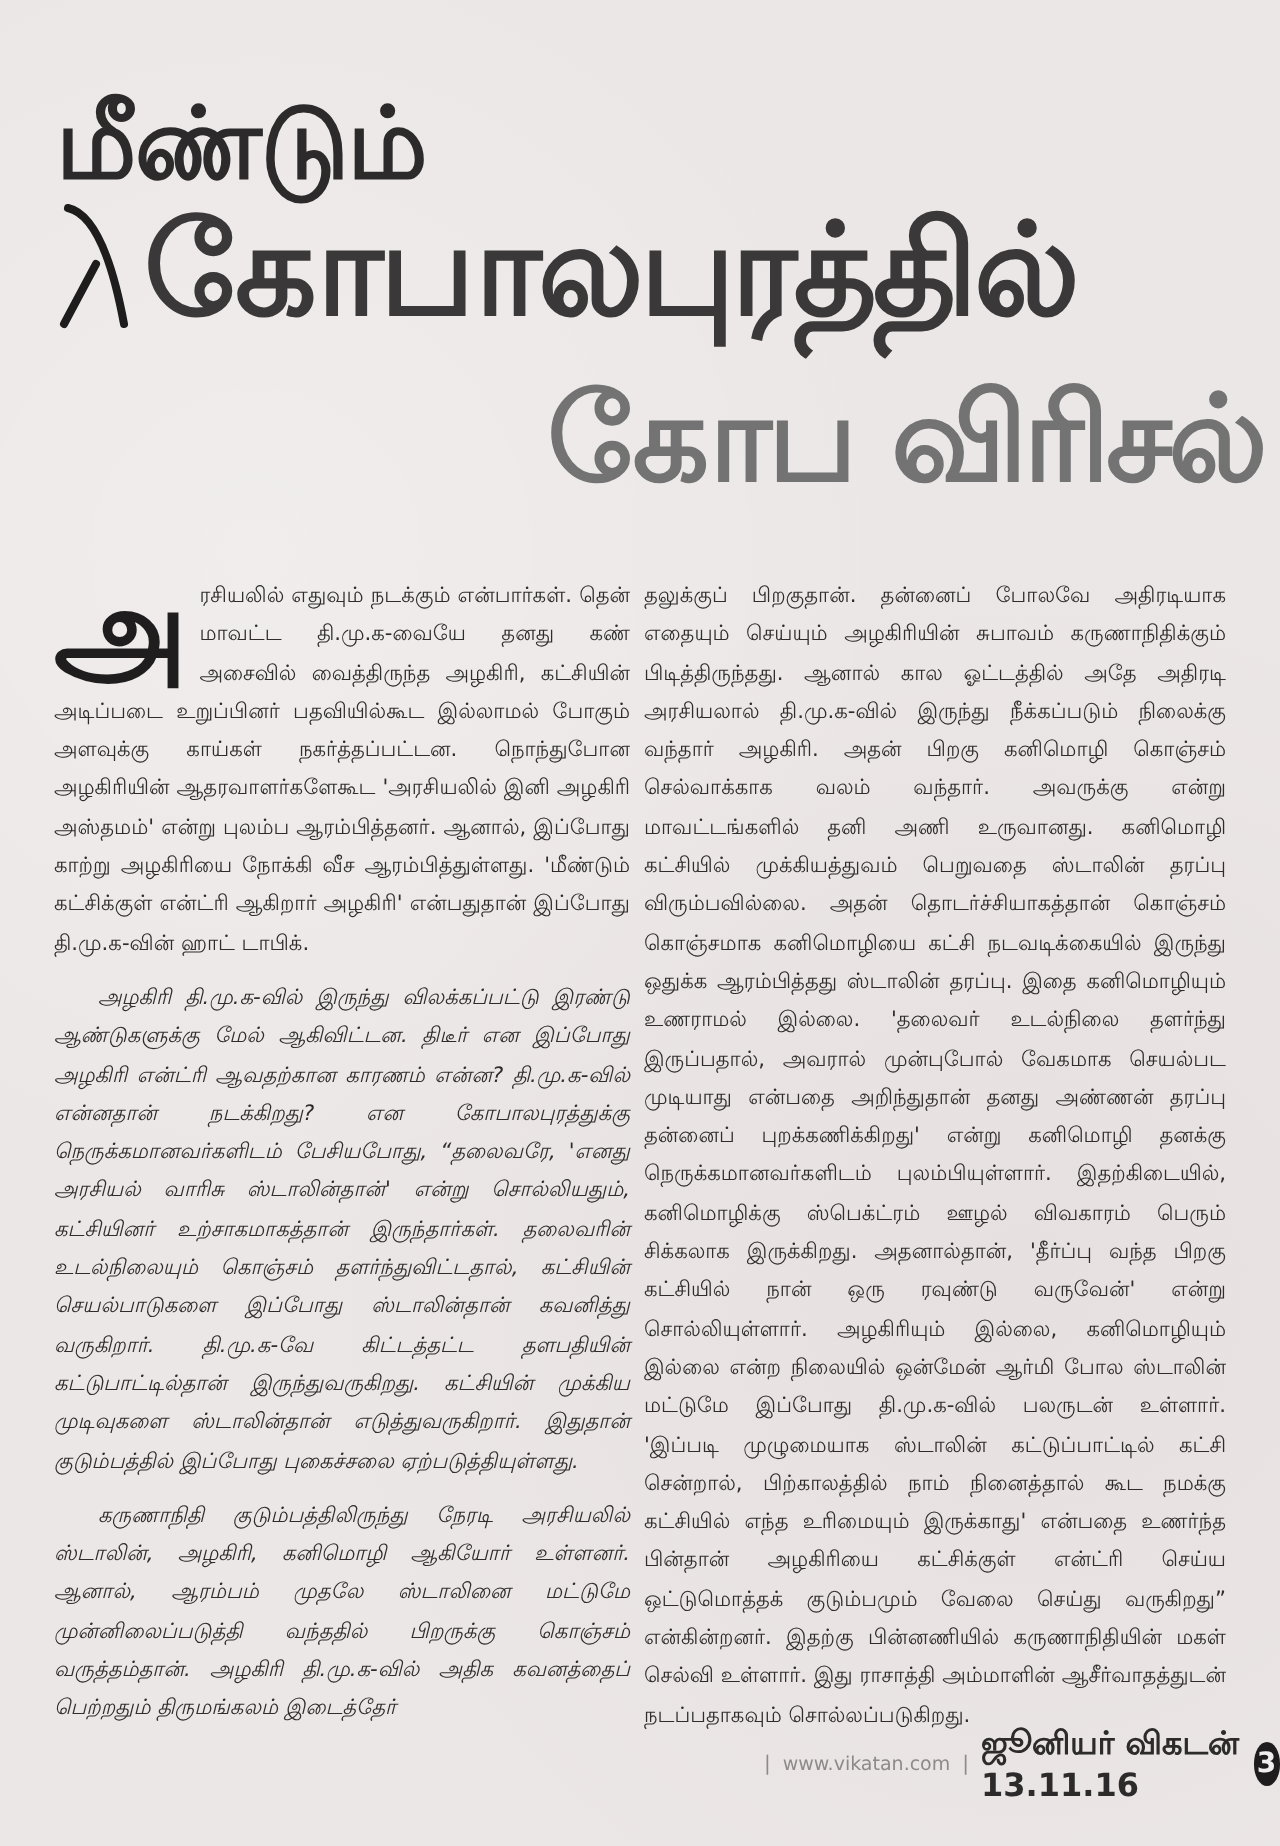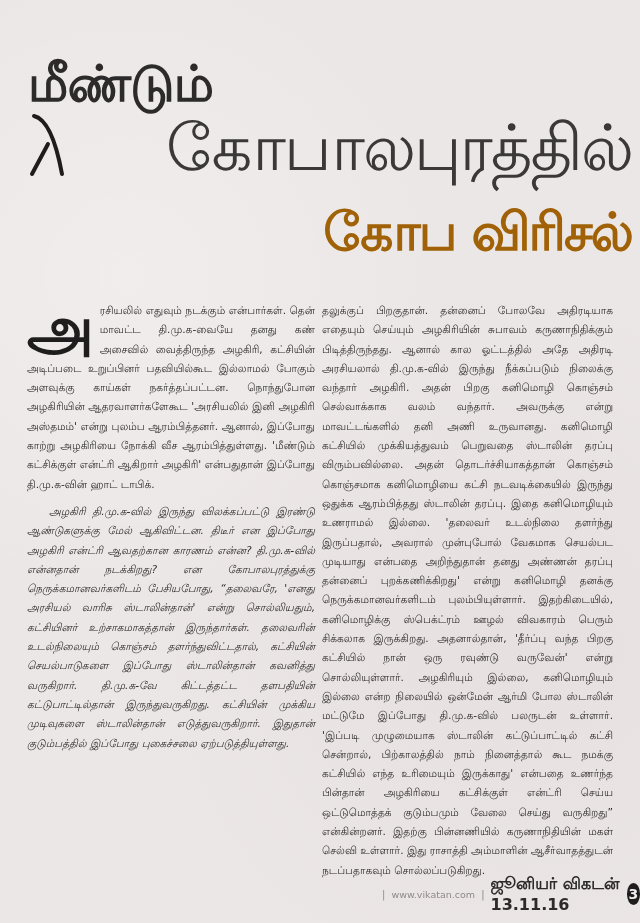--- a/index.html
+++ b/index.html
@@ -6,42 +6,42 @@
   body {
     width:640px; height:923px; overflow:hidden;
     background:#ebe7e6;
     background-image:
       radial-gradient(circle at 20% 30%, rgba(255,255,255,0.25) 0, rgba(255,255,255,0) 40%),
       radial-gradient(circle at 80% 70%, rgba(200,190,190,0.15) 0, rgba(255,255,255,0) 45%);
     position:relative;
     color:#2a2a2a;
     font-family:"DejaVu Sans", sans-serif;
   }
-  .page { position:absolute; inset:0;margin-top:12px; }
+  .page { position:absolute; inset:0; }
 
   
   .headline { position:absolute; left:0; top:0; width:640px; height:280px; }
   .hl-line1 {
     position:absolute; left:28px; top:46px;
     font-family:"DejaVu Sans", sans-serif; font-weight:bold;
     font-size:50px; line-height:52px; color:#2d2a2b; letter-spacing:-1px;
   }
   .hl-mark {
     position:absolute; left:26px; top:98px; width:40px; height:70px;
   }
   .hl-line2 {
     position:absolute; left:72px; top:96px; width:560px;
-    font-family:"DejaVu Sans", sans-serif; font-weight:normal;
+    font-family:"DejaVu Sans", sans-serif; font-weight:bold;
     font-size:64px; line-height:80px; color:#3b3839; letter-spacing:-2px;
-    white-space:nowrap; text-align:right;
+    white-space:nowrap; text-align:left;
   }
   .hl-line3 {
     position:absolute; left:180px; top:180px; width:452px;
     font-family:"DejaVu Sans", sans-serif; font-weight:bold;
-    font-size:52px; line-height:80px; color:#a16207; letter-spacing:-2px;
+    font-size:60px; line-height:80px; color:#737373; letter-spacing:-2px;
     white-space:nowrap; text-align:right;
   }
 
   
   .col {
     position:absolute; top:289px; width:288px;
     font-family:"DejaVu Sans", sans-serif;
     font-size:10.6px; line-height:19.3px; color:#2e2c2c;
     text-align:justify;
   }
@@ -86,20 +86,21 @@
     </svg>
     <div class="hl-line2">கோபாலபுரத்தில்</div>
     <div class="hl-line3">கோப விரிசல்</div>
   </div>
 
   <div class="col col-left">
     <p>
       <span class="dropcap">அ</span><span>ரசியலில் எதுவும் நடக்கும் என்பார்கள். தென் மாவட்ட தி.மு.க-வையே தனது கண் அசைவில் வைத்திருந்த அழகிரி, கட்சியின் அடிப்படை உறுப்பினர் பதவியில்கூட இல்லாமல் போகும் அளவுக்கு காய்கள் நகர்த்தப்பட்டன. நொந்துபோன அழகிரியின் ஆதரவாளர்களேகூட 'அரசியலில் இனி அழகிரி அஸ்தமம்' என்று புலம்ப ஆரம்பித்தனர். ஆனால், இப்போது காற்று அழகிரியை நோக்கி வீச ஆரம்பித்துள்ளது. 'மீண்டும் கட்சிக்குள் என்ட்ரி ஆகிறார் அழகிரி' என்பதுதான் இப்போது தி.மு.க-வின் ஹாட் டாபிக்.</span>
     </p>
     <p class="indent" style="margin-top:8px">அழகிரி தி.மு.க-வில் இருந்து விலக்கப்பட்டு இரண்டு ஆண்டுகளுக்கு மேல் ஆகிவிட்டன. திடீர் என இப்போது அழகிரி என்ட்ரி ஆவதற்கான காரணம் என்ன? தி.மு.க-வில் என்னதான் நடக்கிறது? என கோபாலபுரத்துக்கு நெருக்கமானவர்களிடம் பேசியபோது, “தலைவரே, 'எனது அரசியல் வாரிசு ஸ்டாலின்தான்' என்று சொல்லியதும், கட்சியினர் உற்சாகமாகத்தான் இருந்தார்கள். தலைவரின் உடல்நிலையும் கொஞ்சம் தளர்ந்துவிட்டதால், கட்சியின் செயல்பாடுகளை இப்போது ஸ்டாலின்தான் கவனித்து வருகிறார். தி.மு.க-வே கிட்டத்தட்ட தளபதியின் கட்டுபாட்டில்தான் இருந்துவருகிறது. கட்சியின் முக்கிய முடிவுகளை ஸ்டாலின்தான் எடுத்துவருகிறார். இதுதான் குடும்பத்தில் இப்போது புகைச்சலை ஏற்படுத்தியுள்ளது.</p>
+    <p class="indent" style="margin-top:8px">கருணாநிதி குடும்பத்திலிருந்து நேரடி அரசியலில் ஸ்டாலின், அழகிரி, கனிமொழி ஆகியோர் உள்ளனர். ஆனால், ஆரம்பம் முதலே ஸ்டாலினை மட்டுமே முன்னிலைப்படுத்தி வந்ததில் பிறருக்கு கொஞ்சம் வருத்தம்தான். அழகிரி தி.மு.க-வில் அதிக கவனத்தைப் பெற்றதும் திருமங்கலம் இடைத்தேர்</p>
   </div>
 
   <div class="col col-right">
     <p>தலுக்குப் பிறகுதான். தன்னைப் போலவே அதிரடியாக எதையும் செய்யும் அழகிரியின் சுபாவம் கருணாநிதிக்கும் பிடித்திருந்தது. ஆனால் கால ஓட்டத்தில் அதே அதிரடி அரசியலால் தி.மு.க-வில் இருந்து நீக்கப்படும் நிலைக்கு வந்தார் அழகிரி. அதன் பிறகு கனிமொழி கொஞ்சம் செல்வாக்காக வலம் வந்தார். அவருக்கு என்று மாவட்டங்களில் தனி அணி உருவானது. கனிமொழி கட்சியில் முக்கியத்துவம் பெறுவதை ஸ்டாலின் தரப்பு விரும்பவில்லை. அதன் தொடர்ச்சியாகத்தான் கொஞ்சம் கொஞ்சமாக கனிமொழியை கட்சி நடவடிக்கையில் இருந்து ஒதுக்க ஆரம்பித்தது ஸ்டாலின் தரப்பு. இதை கனிமொழியும் உணராமல் இல்லை. 'தலைவர் உடல்நிலை தளர்ந்து இருப்பதால், அவரால் முன்புபோல் வேகமாக செயல்பட முடியாது என்பதை அறிந்துதான் தனது அண்ணன் தரப்பு தன்னைப் புறக்கணிக்கிறது' என்று கனிமொழி தனக்கு நெருக்கமானவர்களிடம் புலம்பியுள்ளார். இதற்கிடையில், கனிமொழிக்கு ஸ்பெக்ட்ரம் ஊழல் விவகாரம் பெரும் சிக்கலாக இருக்கிறது. அதனால்தான், 'தீர்ப்பு வந்த பிறகு கட்சியில் நான் ஒரு ரவுண்டு வருவேன்' என்று சொல்லியுள்ளார். அழகிரியும் இல்லை, கனிமொழியும் இல்லை என்ற நிலையில் ஒன்மேன் ஆர்மி போல ஸ்டாலின் மட்டுமே இப்போது தி.மு.க-வில் பலருடன் உள்ளார். 'இப்படி முழுமையாக ஸ்டாலின் கட்டுப்பாட்டில் கட்சி சென்றால், பிற்காலத்தில் நாம் நினைத்தால் கூட நமக்கு கட்சியில் எந்த உரிமையும் இருக்காது' என்பதை உணர்ந்த பின்தான் அழகிரியை கட்சிக்குள் என்ட்ரி செய்ய ஒட்டுமொத்தக் குடும்பமும் வேலை செய்து வருகிறது” என்கின்றனர். இதற்கு பின்னணியில் கருணாநிதியின் மகள் செல்வி உள்ளார். இது ராசாத்தி அம்மாளின் ஆசீர்வாதத்துடன் நடப்பதாகவும் சொல்லப்படுகிறது.</p>
   </div>
 
   <div class="footer">
     <span class="footer-sep">|</span>
     <span class="footer-url">www.vikatan.com</span>
     <span class="footer-sep">|</span>

